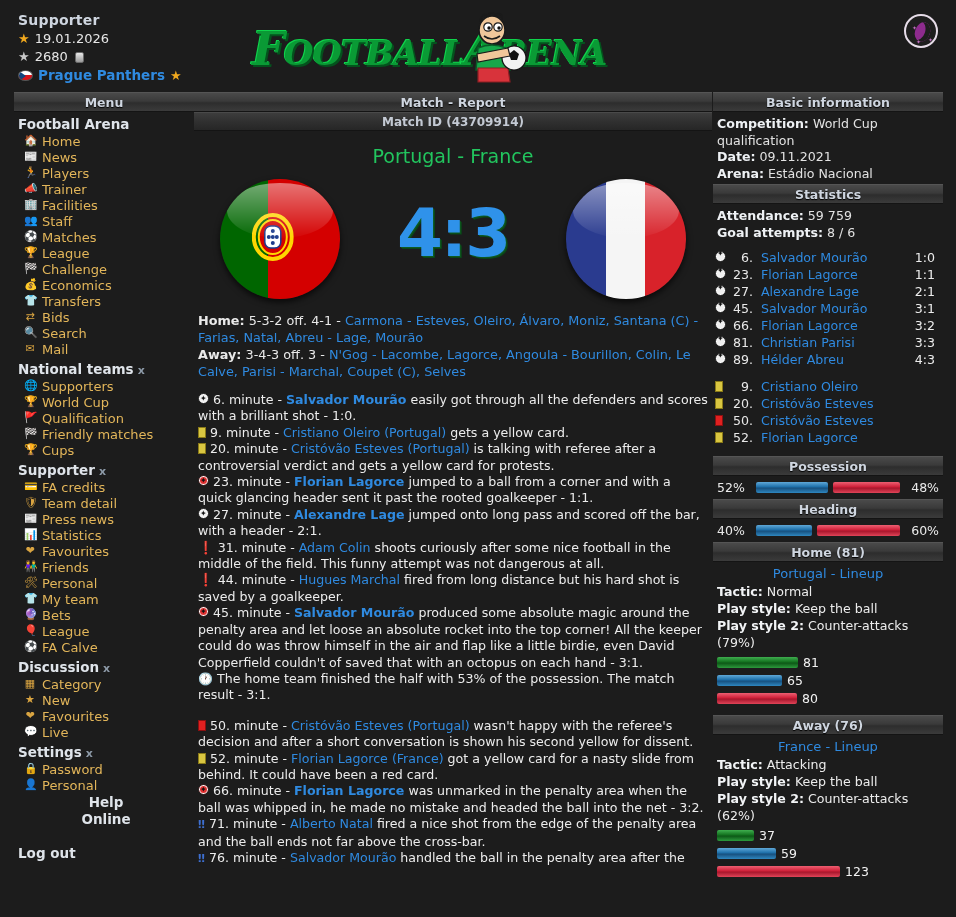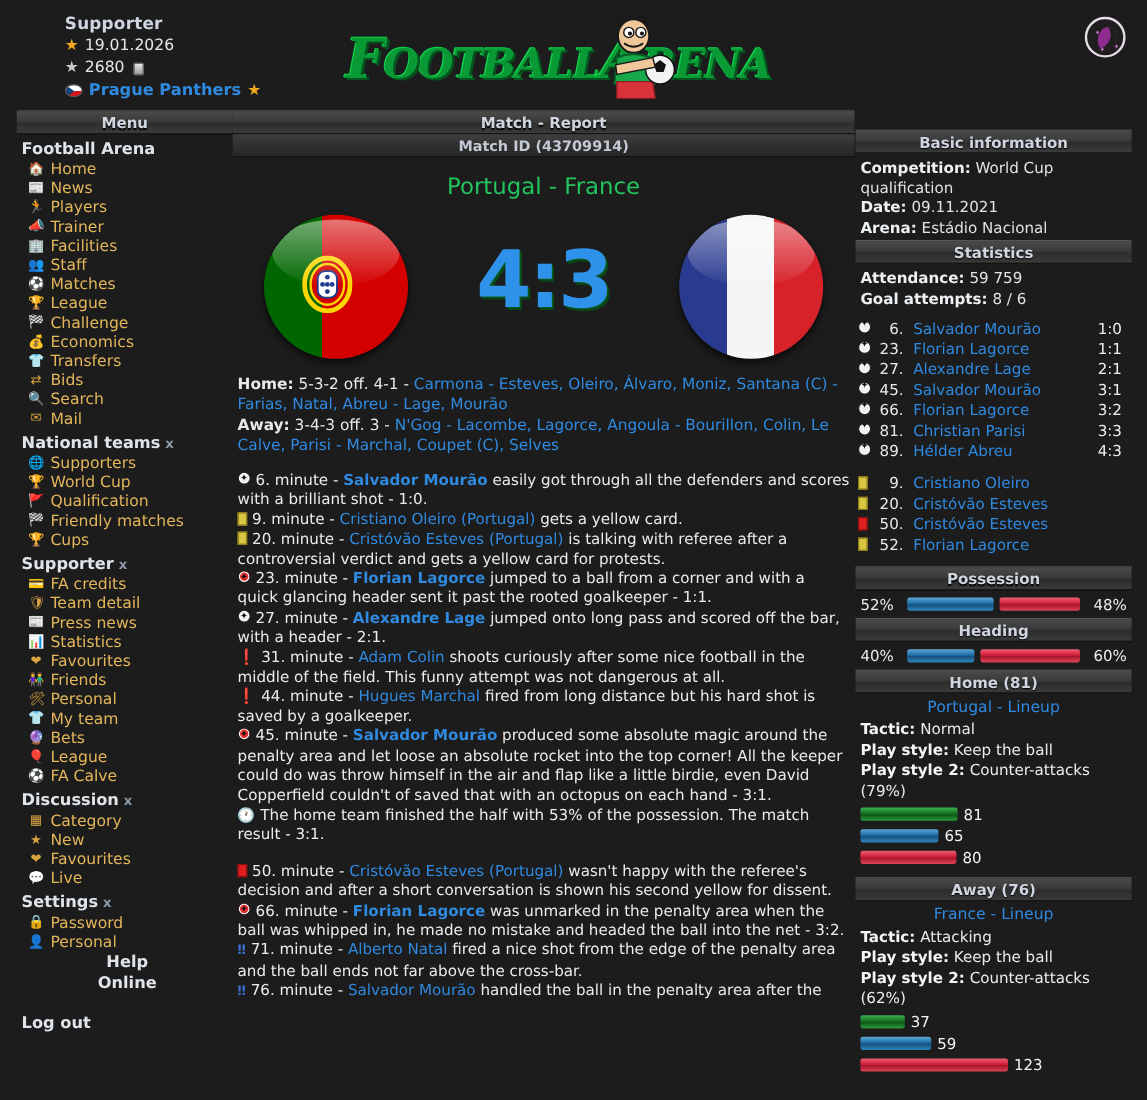--- a/index.html
+++ b/index.html
@@ -7,21 +7,21 @@
     margin: 0; padding: 0;
     background: #1a1a1a;
     font-family: "DejaVu Sans", "Liberation Sans", sans-serif;
   }
   body {
     width: 956px; height: 917px;
     overflow: hidden;
     color: #e8e8e8;
     font-size: 13px;
   }
-  .page { position: relative; width: 956px; height: 917px; background: #1c1c1c; padding-left: 36px; }
+  .page { position: relative; width: 956px; height: 917px; background: #1c1c1c; }
 
   
   .topbar { position: relative; height: 92px; }
   .supporter-box { position: absolute; left: 18px; top: 12px; width: 230px; }
   .supporter-title { color: #cfd6e0; font-weight: bold; font-size: 14px; letter-spacing: .2px; }
   .sup-row { display: flex; align-items: center; gap: 5px; margin-top: 3px; font-size: 13px; color: #e6e6e6; }
   .star-gold { color: #f0a81e; font-size: 13px; line-height: 1; }
   .star-silver { color: #c8c8c8; font-size: 13px; line-height: 1; }
   .coin-glyph {
     display: inline-block; width: 9px; height: 11px; margin-left: 2px;
@@ -60,21 +60,21 @@
     border-radius: 50%; background: #8e2b8e;
     box-shadow: inset -5px 0 0 0 #1e1e1e;
     transform: rotate(18deg);
   }
   .moon-star { position: absolute; color: #c06ec0; font-size: 6px; }
 
   
   .cols { position: absolute; left: 0; top: 92px; width: 956px; height: 825px; }
   .sidebar { position: absolute; left: 14px; top: 0; width: 180px; }
   .center { position: absolute; left: 194px; top: 0; width: 518px; }
-  .right { position: absolute; left: 713px; top: 16px; width: 230px; }
+  .right { position: absolute; left: 713px; top: 0; width: 230px; }
 
   
   .hdr {
     height: 20px; line-height: 19px; text-align: center;
     font-weight: bold; font-size: 12.5px; color: #cfd6e0;
     background: linear-gradient(to bottom, #4a4a4a 0%, #3a3a3a 45%, #2d2d2d 55%, #3b3b3b 100%);
     border-top: 1px solid #555; border-bottom: 1px solid #141414;
     text-shadow: 0 1px 1px #000;
   }
   .hdr2 {
@@ -427,20 +427,21 @@
           <div class="ev"><span class="ic-ycard"></span> <span>9. minute - </span><span class="lnk">Cristiano Oleiro</span> <span class="lnk">(Portugal)</span><span> gets a yellow card.</span></div>
           <div class="ev"><span class="ic-ycard"></span> <span>20. minute - </span><span class="lnk">Cristóvão Esteves</span> <span class="lnk">(Portugal)</span><span> is talking with referee after a controversial verdict and gets a yellow card for protests.</span></div>
           <div class="ev"><span class="ic-ball red"></span> <span>23. minute - </span><b class="lnk">Florian Lagorce</b><span> jumped to a ball from a corner and with a quick glancing header sent it past the rooted goalkeeper - 1:1.</span></div>
           <div class="ev"><span class="ic-ball"></span> <span>27. minute - </span><b class="lnk">Alexandre Lage</b><span> jumped onto long pass and scored off the bar, with a header - 2:1.</span></div>
           <div class="ev"><span class="ic-excl">❗</span> <span>31. minute - </span><span class="lnk">Adam Colin</span><span> shoots curiously after some nice football in the middle of the field. This funny attempt was not dangerous at all.</span></div>
           <div class="ev"><span class="ic-excl">❗</span> <span>44. minute - </span><span class="lnk">Hugues Marchal</span><span> fired from long distance but his hard shot is saved by a goalkeeper.</span></div>
           <div class="ev"><span class="ic-ball red"></span> <span>45. minute - </span><b class="lnk">Salvador Mourão</b><span> produced some absolute magic around the penalty area and let loose an absolute rocket into the top corner! All the keeper could do was throw himself in the air and flap like a little birdie, even David Copperfield couldn't of saved that with an octopus on each hand - 3:1.</span></div>
           <div class="ev"><span class="ic-clock">🕐</span> <span>The home team finished the half with 53% of the possession. The match result - 3:1.</span></div>
           <div class="ev-gap"></div>
           <div class="ev"><span class="ic-rcard"></span> <span>50. minute - </span><span class="lnk">Cristóvão Esteves</span> <span class="lnk">(Portugal)</span><span> wasn't happy with the referee's decision and after a short conversation is shown his second yellow for dissent.</span></div>
+          <div class="ev"><span class="ic-ycard"></span> <span>52. minute - </span><span class="lnk">Florian Lagorce</span> <span class="lnk">(France)</span><span> got a yellow card for a nasty slide from behind. It could have been a red card.</span></div>
           <div class="ev"><span class="ic-ball red"></span> <span>66. minute - </span><b class="lnk">Florian Lagorce</b><span> was unmarked in the penalty area when the ball was whipped in, he made no mistake and headed the ball into the net - 3:2.</span></div>
           <div class="ev"><span class="ic-dexcl">‼</span> <span>71. minute - </span><span class="lnk">Alberto Natal</span><span> fired a nice shot from the edge of the penalty area and the ball ends not far above the cross-bar.</span></div>
           <div class="ev"><span class="ic-dexcl">‼</span> <span>76. minute - </span><span class="lnk">Salvador Mourão</span><span> handled the ball in the penalty area after the</span></div>
         </div>
     </div>
 
     <div class="right">
       <div class="hdr">Basic information</div>
       <div class="rp">
         <div><b>Competition:</b> <span class="val">World Cup qualification</span></div>

